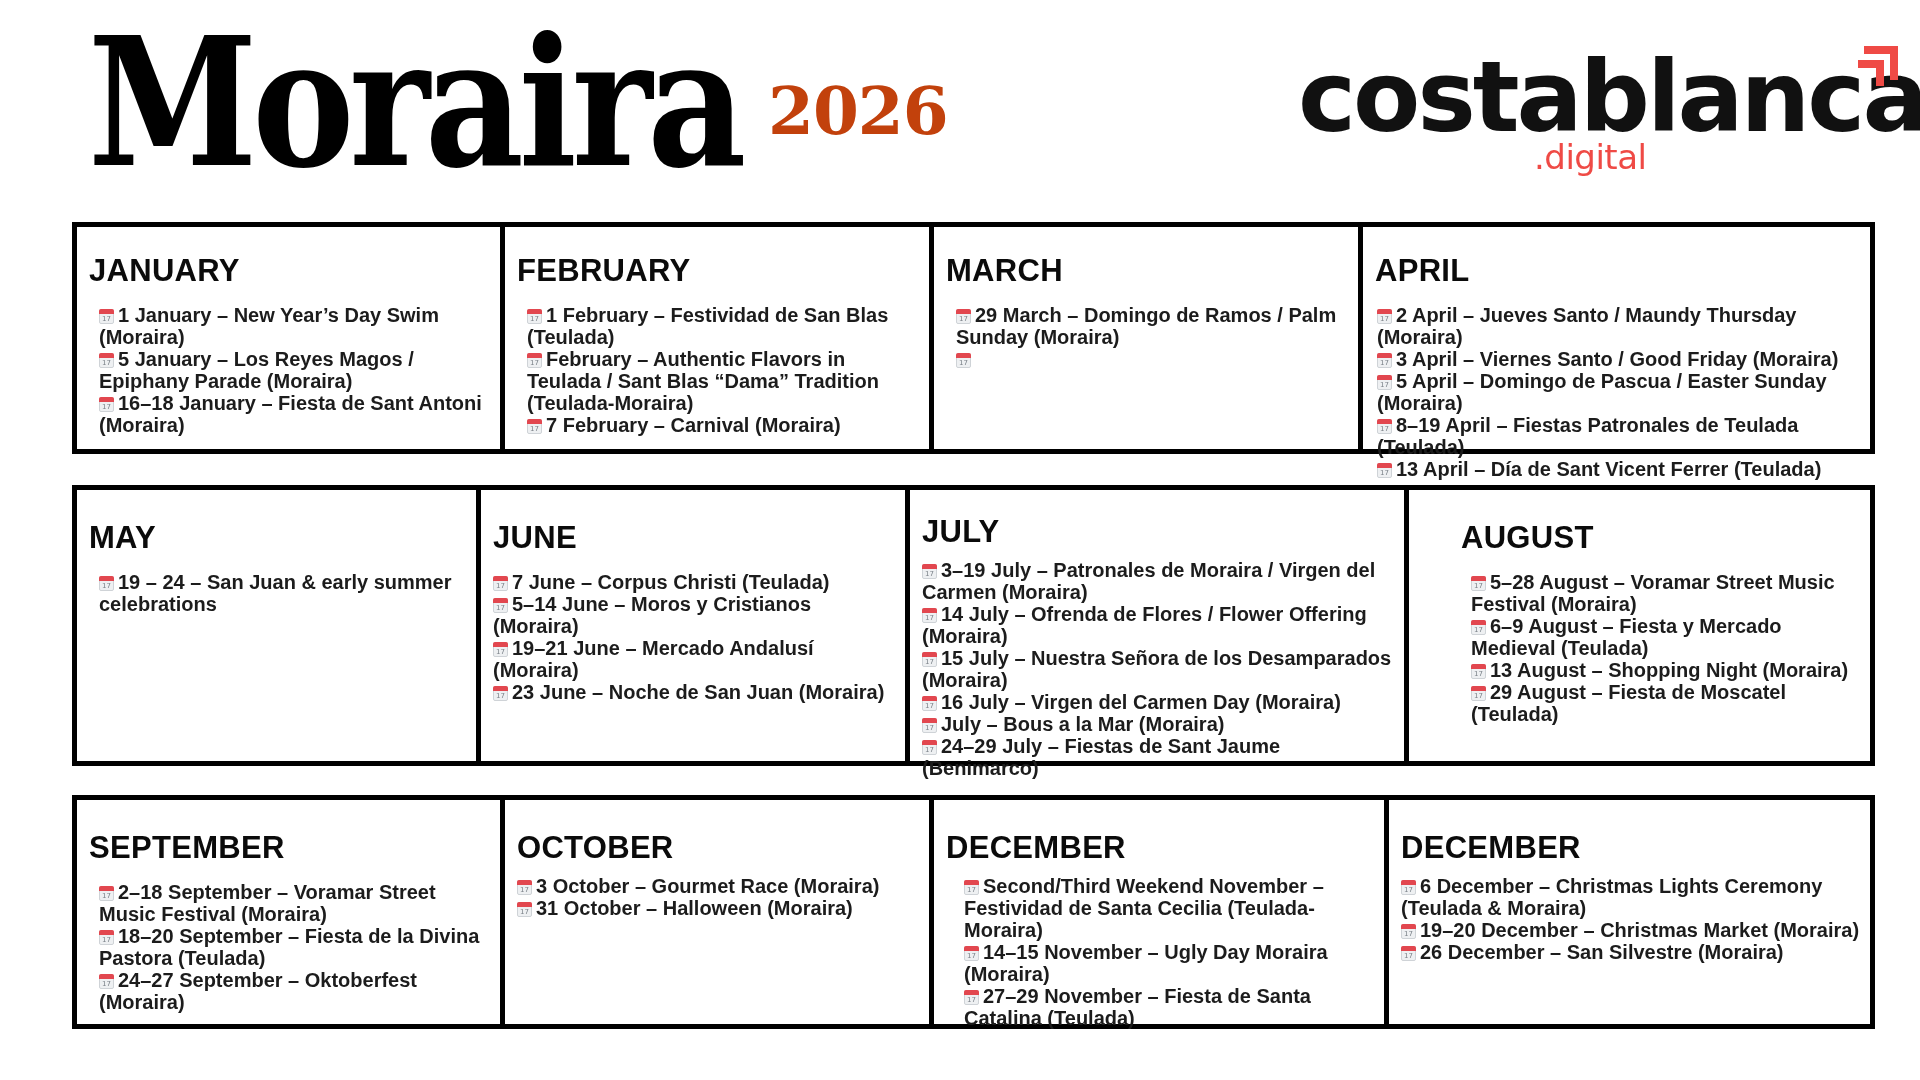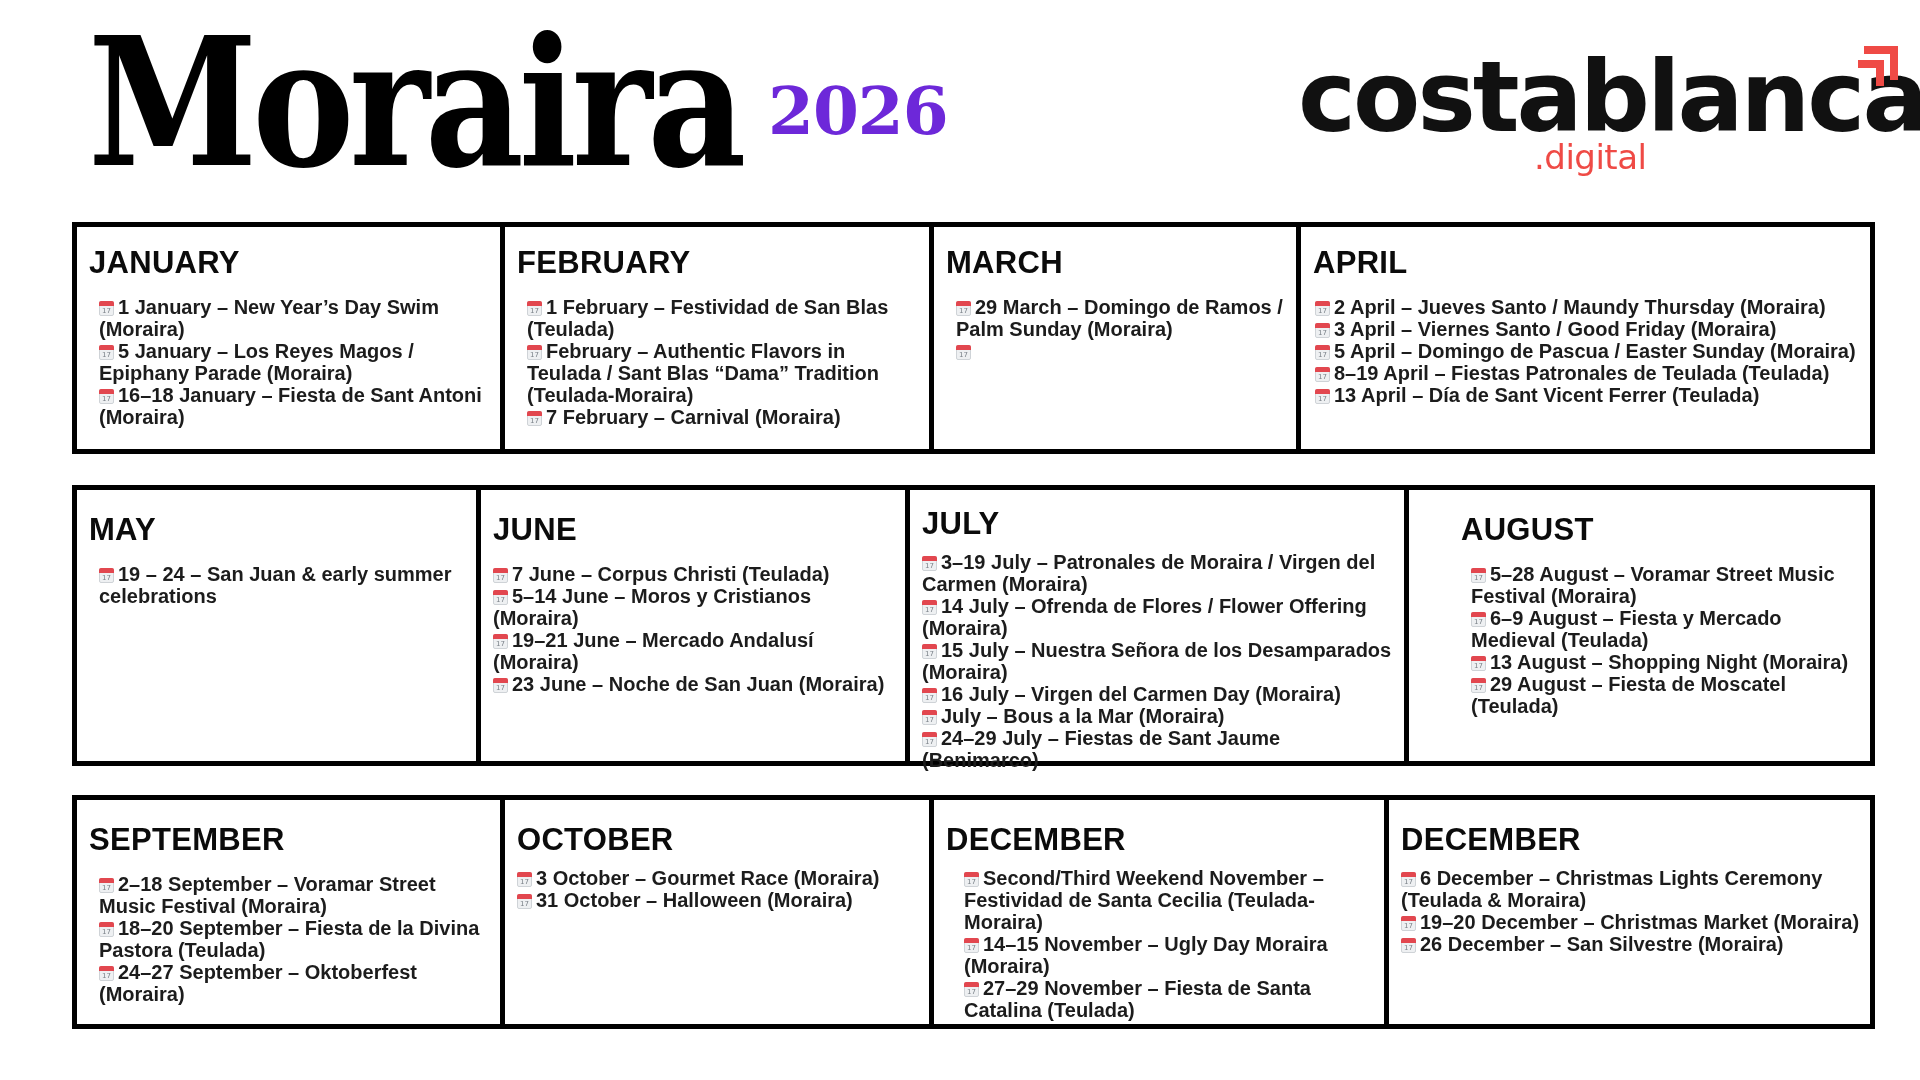--- a/index.html
+++ b/index.html
@@ -9,60 +9,60 @@
   }
   .title {
     position: absolute; left: 88px; top: 14px;
     font-family: "DejaVu Serif", "Liberation Serif", serif;
     font-weight: 700; font-size: 178px; line-height: 1; letter-spacing: -6px;
     color: #000; transform: scaleX(0.86); transform-origin: left top;
   }
   .year {
     position: absolute; left: 768px; top: 78px;
     font-family: "DejaVu Serif", "Liberation Serif", serif;
-    font-weight: 700; font-size: 66px; line-height: 1; color: #6d28d9; letter-spacing: -1px;
+    font-weight: 700; font-size: 66px; line-height: 1; color: #c2410c; letter-spacing: -1px;
   }
   .logo { position: absolute; left: 1298px; top: 40px; width: 610px; height: 145px; }
   .logo-main {
     position: absolute; left: 0; top: 8px;
     font-family: "DejaVu Sans", "Liberation Sans", sans-serif; font-weight: 700;
     font-size: 98px; line-height: 1; letter-spacing: -3px; color: #111;
   }
   .logo-sub {
     position: absolute; left: 236px; top: 100px;
     font-family: "DejaVu Sans", "Liberation Sans", sans-serif; font-weight: 400;
     font-size: 34px; line-height: 1; color: #ef4a45; letter-spacing: -0.5px;
   }
   .logo-arrows { position: absolute; left: 556px; top: 2px; width: 50px; height: 50px; }
 
   .row { position: absolute; left: 72px; width: 1803px; border: 5px solid #000; box-sizing: border-box; display: flex; background: #fff; }
   .row1 { top: 222px; height: 232px; }
   .row2 { top: 485px; height: 281px; }
   .row3 { top: 795px; height: 234px; }
-  .cell { box-sizing: border-box; border-right: 5px solid #000; position: relative; padding: 12px 10px 10px 12px; }
+  .cell { box-sizing: border-box; border-right: 5px solid #000; position: relative; padding: 20px 10px 10px 12px; }
   .cell:last-child { border-right: none; }
   .month {
     font-family: "Liberation Sans", "DejaVu Sans", sans-serif; font-weight: 700;
     font-size: 31px; line-height: 1; letter-spacing: 0.3px; color: #0b0b0b; margin: 8px 0 0 0;
   }
   .events { list-style: none; margin: 18px 0 0 0; padding: 0 0 0 10px; }
   .events li {
     font-family: "Liberation Sans", "DejaVu Sans", sans-serif; font-weight: 700;
     font-size: 20px; line-height: 22px; color: #1c1c1c;
   }
   .cal {
     display: inline-block; width: 15px; height: 15px; vertical-align: -2px; margin-right: 4px;
     position: relative; background: #eef0f2; border-radius: 2px; box-sizing: border-box;
     border: 1px solid #cfd3d7;
   }
   .cal::before { content: ""; position: absolute; left: -1px; right: -1px; top: -1px; height: 5px; background: #e2474f; border-radius: 2px 2px 0 0; }
   .cal::after { content: "17"; position: absolute; left: 0; right: 0; bottom: -1px; font-size: 7px; line-height: 9px; text-align: center; color: #7a8088; font-weight: 400; font-family: "DejaVu Sans", sans-serif; }
 
   
-  .row1 .c1 { width: 428px; } .row1 .c2 { width: 429px; } .row1 .c3 { width: 367px; } .row1 .c4 { flex: 1; }
+  .row1 .c1 { width: 428px; } .row1 .c2 { width: 429px; } .row1 .c3 { width: 429px; } .row1 .c4 { flex: 1; }
   .row2 .c1 { width: 404px; } .row2 .c2 { width: 429px; } .row2 .c3 { width: 499px; } .row2 .c4 { flex: 1; }
   .row3 .c1 { width: 428px; } .row3 .c2 { width: 429px; } .row3 .c3 { width: 455px; } .row3 .c4 { flex: 1; }
 
   
   .row2 .c4 { padding-left: 52px; }
   .row2 .c3 .month { margin-top: 6px; }
   .row2 .c3 .events { margin-top: 12px; padding-left: 0; }
   .row1 .c2 .events, .row1 .c3 .events { padding-left: 10px; }
   .row1 .c4 .events { padding-left: 2px; }
   .row2 .c2 .events, .row3 .c2 .events { padding-left: 0; }

